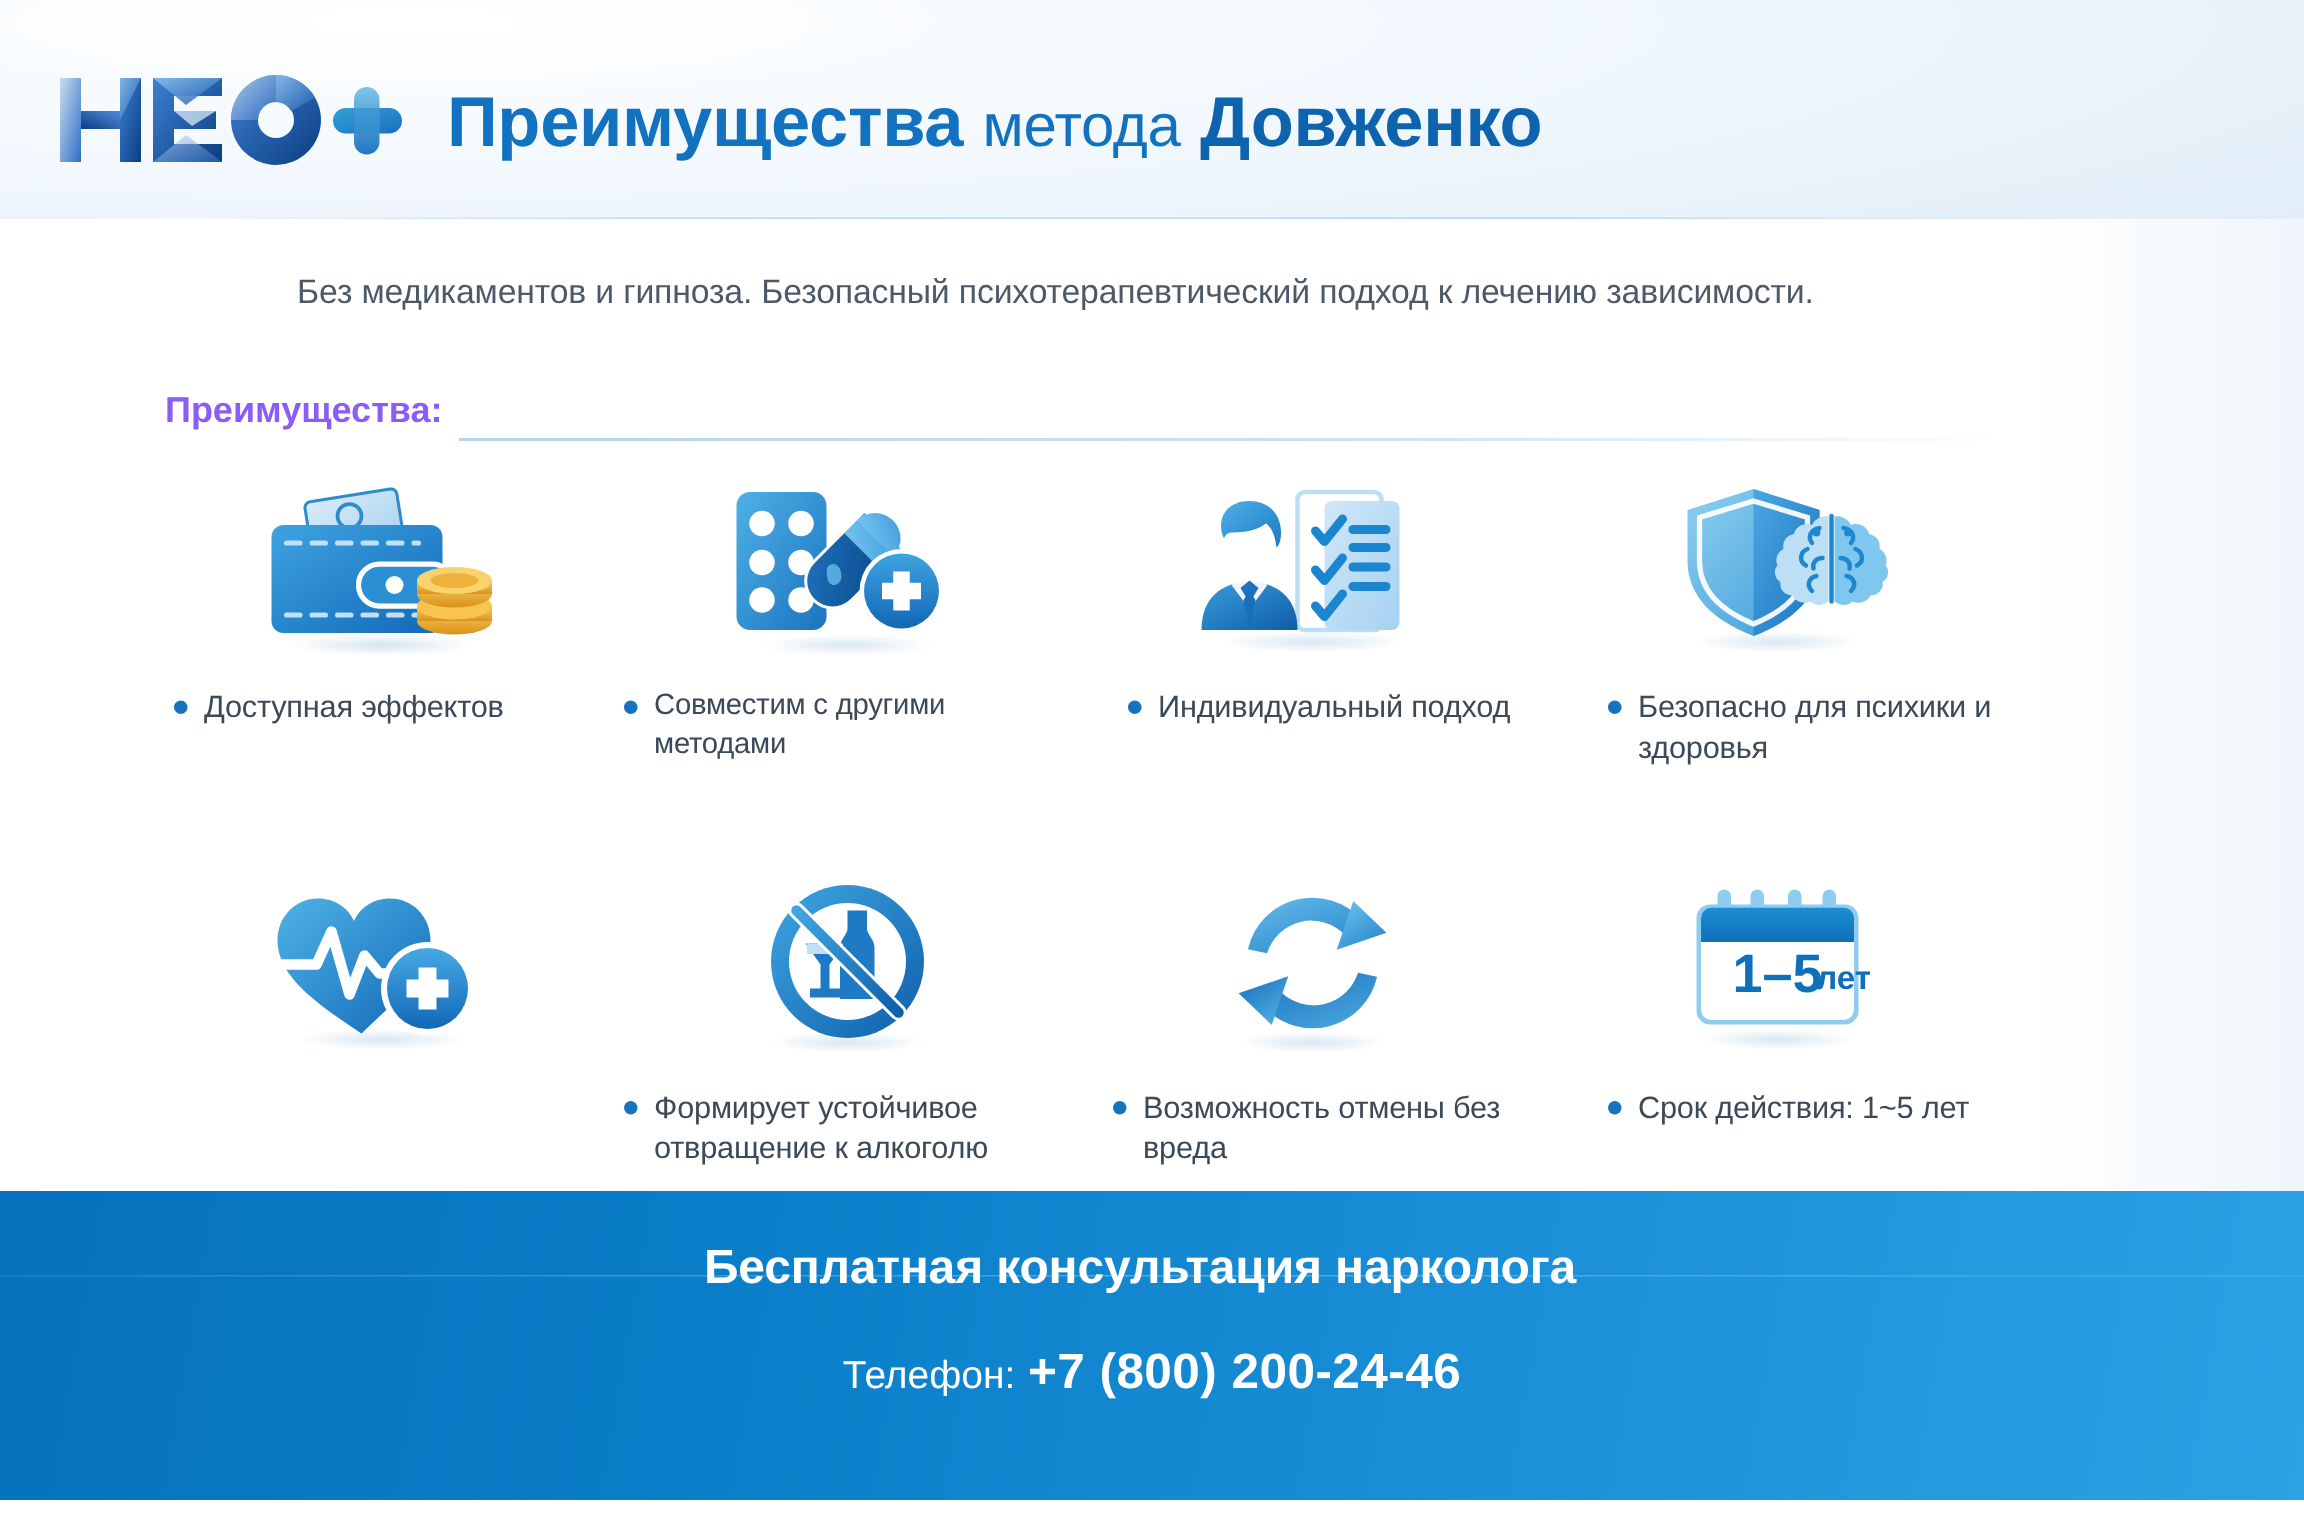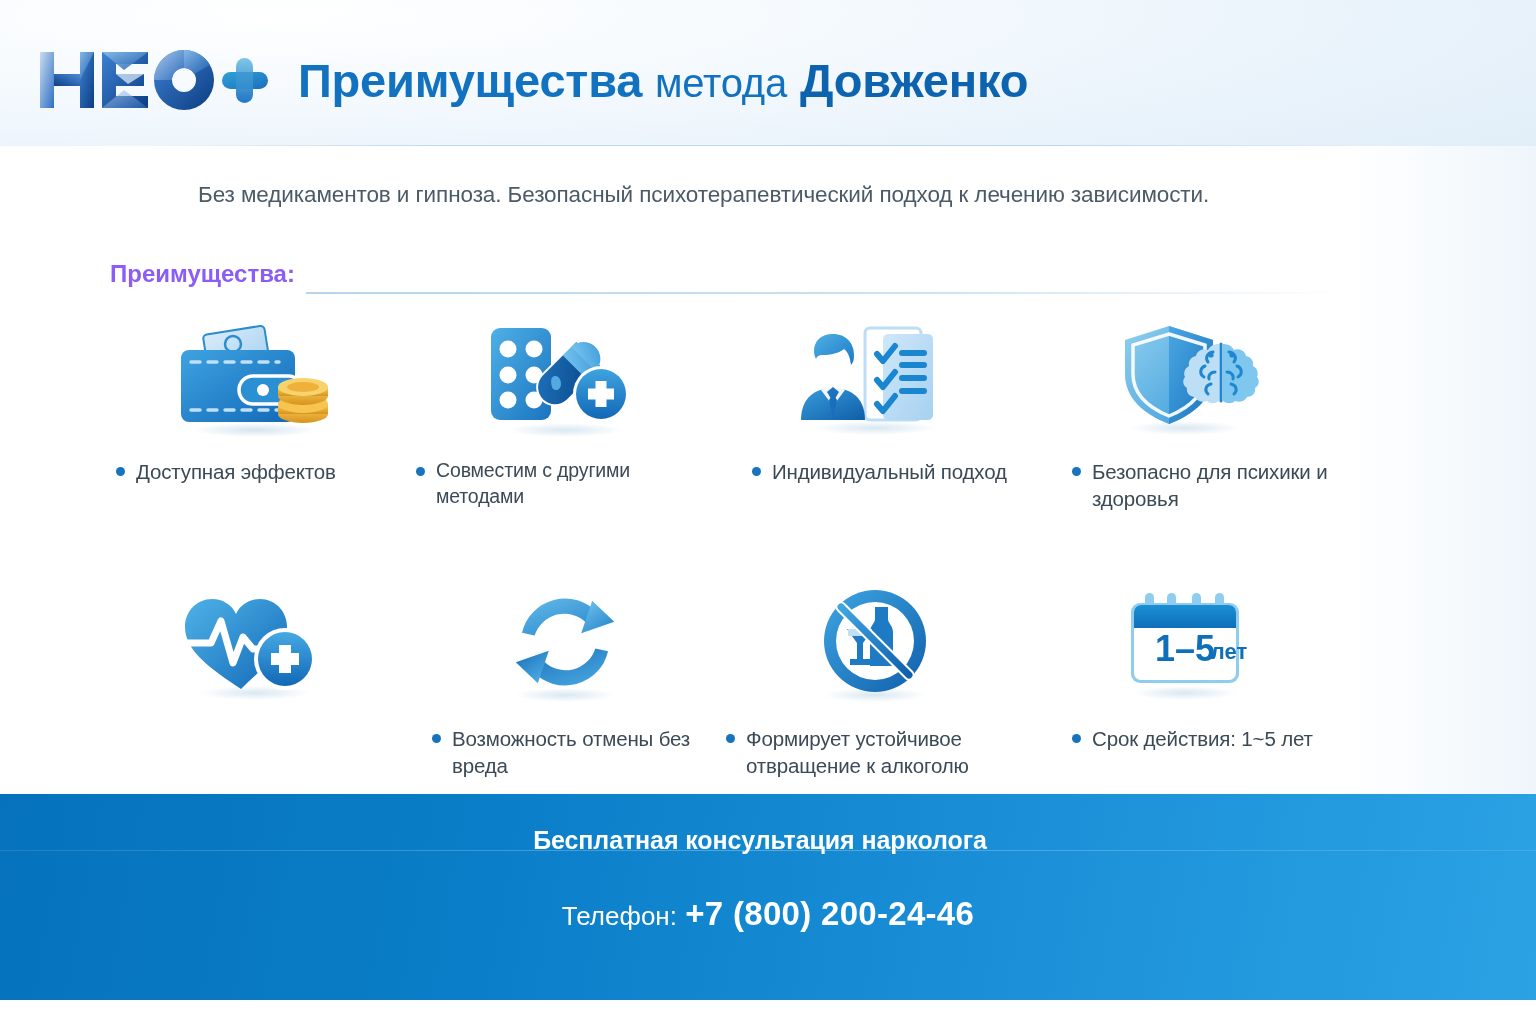--- a/index.html
+++ b/index.html
@@ -76,21 +76,21 @@
   
   .footer{
     position:absolute; left:0; bottom:0; width:1536px; height:206px;
     background:linear-gradient(100deg, #0672bd 0%, #0a7ec8 32%, #1b90d8 66%, #2ba2e4 100%);
     text-align:center; color:#fff;
   }
   .footer:before{
     content:""; position:absolute; left:0; right:0; top:56px; height:1px;
     background:linear-gradient(to right, rgba(255,255,255,.10), rgba(255,255,255,.28), rgba(255,255,255,.10));
   }
-  .f-head{ position:absolute; left:0; right:16px; top:32px; font-size:25px; font-weight:bold; letter-spacing:-.1px; }
+  .f-head{ position:absolute; left:0; right:16px; top:32px; font-size:32px; font-weight:bold; letter-spacing:-.1px; }
   .f-phone{ position:absolute; left:0; right:0; top:101px; font-size:30px; }
   .f-phone .lbl{ font-weight:normal; font-size:26px; }
   .f-phone .num{ font-weight:bold; font-size:33px; letter-spacing:.3px; }
 
   
   .vignette{
     position:absolute; right:0; top:146px; width:190px; height:672px;
     background:linear-gradient(to left, rgba(226,238,248,.55), rgba(255,255,255,0));
     pointer-events:none;
   }
@@ -391,20 +391,52 @@
             <ellipse cx="88" cy="108" rx="56" ry="7" fill="url(#shadow5)"></ellipse>
             <path d="M74 104C44 84 18 66 18 42 18 26 30 14 45 14c11 0 20 6 24 15 4-9 13-15 24-15 15 0 27 12 27 28 0 24-26 42-46 62z" fill="url(#hrt)"></path>
             <polyline points="20,58 44,58 54,36 66,78 76,52 86,64 128,64" fill="none" stroke="#ffffff" stroke-width="7" stroke-linejoin="round" stroke-linecap="round"></polyline>
             <circle cx="118" cy="74" r="31" fill="#ffffff"></circle>
             <circle cx="118" cy="74" r="27" fill="url(#plg2)"></circle>
             <path d="M112 60h12v8h8v12h-8v8h-12v-8h-8V68h8z" fill="#ffffff"></path>
           </svg>
         </div>
       </div>
 
+      <div class="cell d2">
+        <div class="icon-wrap">
+          <svg width="176" height="120" viewBox="0 0 176 120" aria-hidden="true">
+            <defs>
+              <linearGradient id="ring" x1="0" y1="0" x2="1" y2="1">
+                <stop offset="0" stop-color="#3fa6e2"></stop>
+                  <stop offset="1" stop-color="#0f5fab"></stop>
+              </linearGradient>
+              <radialGradient id="shadow6" cx="50%" cy="50%" r="50%">
+                <stop offset="0" stop-color="#9fc4de" stop-opacity=".4"></stop>
+                  <stop offset="1" stop-color="#9fc4de" stop-opacity="0"></stop>
+              </radialGradient>
+            </defs>
+            <ellipse cx="88" cy="110" rx="52" ry="7" fill="url(#shadow6)"></ellipse>
+            <circle cx="88" cy="56" r="51" fill="url(#ring)"></circle>
+            <circle cx="88" cy="56" r="39" fill="#ffffff"></circle>
+
+            <path d="M88 22h13v12c0 4 5 7 5 13v34H83V47c0-6 5-9 5-13z" fill="#1e7ac4"></path>
+
+            <path d="M60 44h26l-10 14v16h7v6H63v-6h7V58z" fill="#1e7ac4"></path>
+            <rect x="61" y="44" width="24" height="7" fill="#bfe0f6"></rect>
+
+            <line x1="54" y1="22" x2="122" y2="90" stroke="#ffffff" stroke-width="11" stroke-linecap="round"></line>
+            <line x1="54" y1="22" x2="122" y2="90" stroke="url(#ring)" stroke-width="7" stroke-linecap="round"></line>
+          </svg>
+        </div>
+        <div class="caption">
+          <span class="dot"></span>
+          <span class="caption-text">Формирует устойчивое отвращение к алкоголю</span>
+        </div>
+      </div>
+
       <div class="cell d3">
         <div class="icon-wrap">
           <svg width="176" height="120" viewBox="0 0 176 120" aria-hidden="true">
             <defs>
               <linearGradient id="arr1" x1="0" y1="0" x2="1" y2="1">
                 <stop offset="0" stop-color="#6bc0ec"></stop>
                   <stop offset="1" stop-color="#1b7cc6"></stop>
               </linearGradient>
               <linearGradient id="arr2" x1="1" y1="1" x2="0" y2="0">
                 <stop offset="0" stop-color="#4fb0e6"></stop>
@@ -423,52 +455,20 @@
               <polygon points="-18,46 -44,30 -14,12" fill="url(#arr2)" transform="rotate(12)"></polygon>
             </g>
           </svg>
         </div>
         <div class="caption">
           <span class="dot"></span>
           <span class="caption-text">Возможность отмены без вреда</span>
         </div>
       </div>
 
-      <div class="cell d2">
-        <div class="icon-wrap">
-          <svg width="176" height="120" viewBox="0 0 176 120" aria-hidden="true">
-            <defs>
-              <linearGradient id="ring" x1="0" y1="0" x2="1" y2="1">
-                <stop offset="0" stop-color="#3fa6e2"></stop>
-                  <stop offset="1" stop-color="#0f5fab"></stop>
-              </linearGradient>
-              <radialGradient id="shadow6" cx="50%" cy="50%" r="50%">
-                <stop offset="0" stop-color="#9fc4de" stop-opacity=".4"></stop>
-                  <stop offset="1" stop-color="#9fc4de" stop-opacity="0"></stop>
-              </radialGradient>
-            </defs>
-            <ellipse cx="88" cy="110" rx="52" ry="7" fill="url(#shadow6)"></ellipse>
-            <circle cx="88" cy="56" r="51" fill="url(#ring)"></circle>
-            <circle cx="88" cy="56" r="39" fill="#ffffff"></circle>
-
-            <path d="M88 22h13v12c0 4 5 7 5 13v34H83V47c0-6 5-9 5-13z" fill="#1e7ac4"></path>
-
-            <path d="M60 44h26l-10 14v16h7v6H63v-6h7V58z" fill="#1e7ac4"></path>
-            <rect x="61" y="44" width="24" height="7" fill="#bfe0f6"></rect>
-
-            <line x1="54" y1="22" x2="122" y2="90" stroke="#ffffff" stroke-width="11" stroke-linecap="round"></line>
-            <line x1="54" y1="22" x2="122" y2="90" stroke="url(#ring)" stroke-width="7" stroke-linecap="round"></line>
-          </svg>
-        </div>
-        <div class="caption">
-          <span class="dot"></span>
-          <span class="caption-text">Формирует устойчивое отвращение к алкоголю</span>
-        </div>
-      </div>
-
       <div class="cell d4">
         <div class="icon-wrap">
           <svg width="176" height="120" viewBox="0 0 176 120" aria-hidden="true">
             <defs>
               <linearGradient id="cal" x1="0" y1="0" x2="0" y2="1">
                 <stop offset="0" stop-color="#1b8fd4"></stop>
                   <stop offset="1" stop-color="#0f6fb9"></stop>
               </linearGradient>
               <radialGradient id="shadow8" cx="50%" cy="50%" r="50%">
                 <stop offset="0" stop-color="#9fc4de" stop-opacity=".4"></stop>

